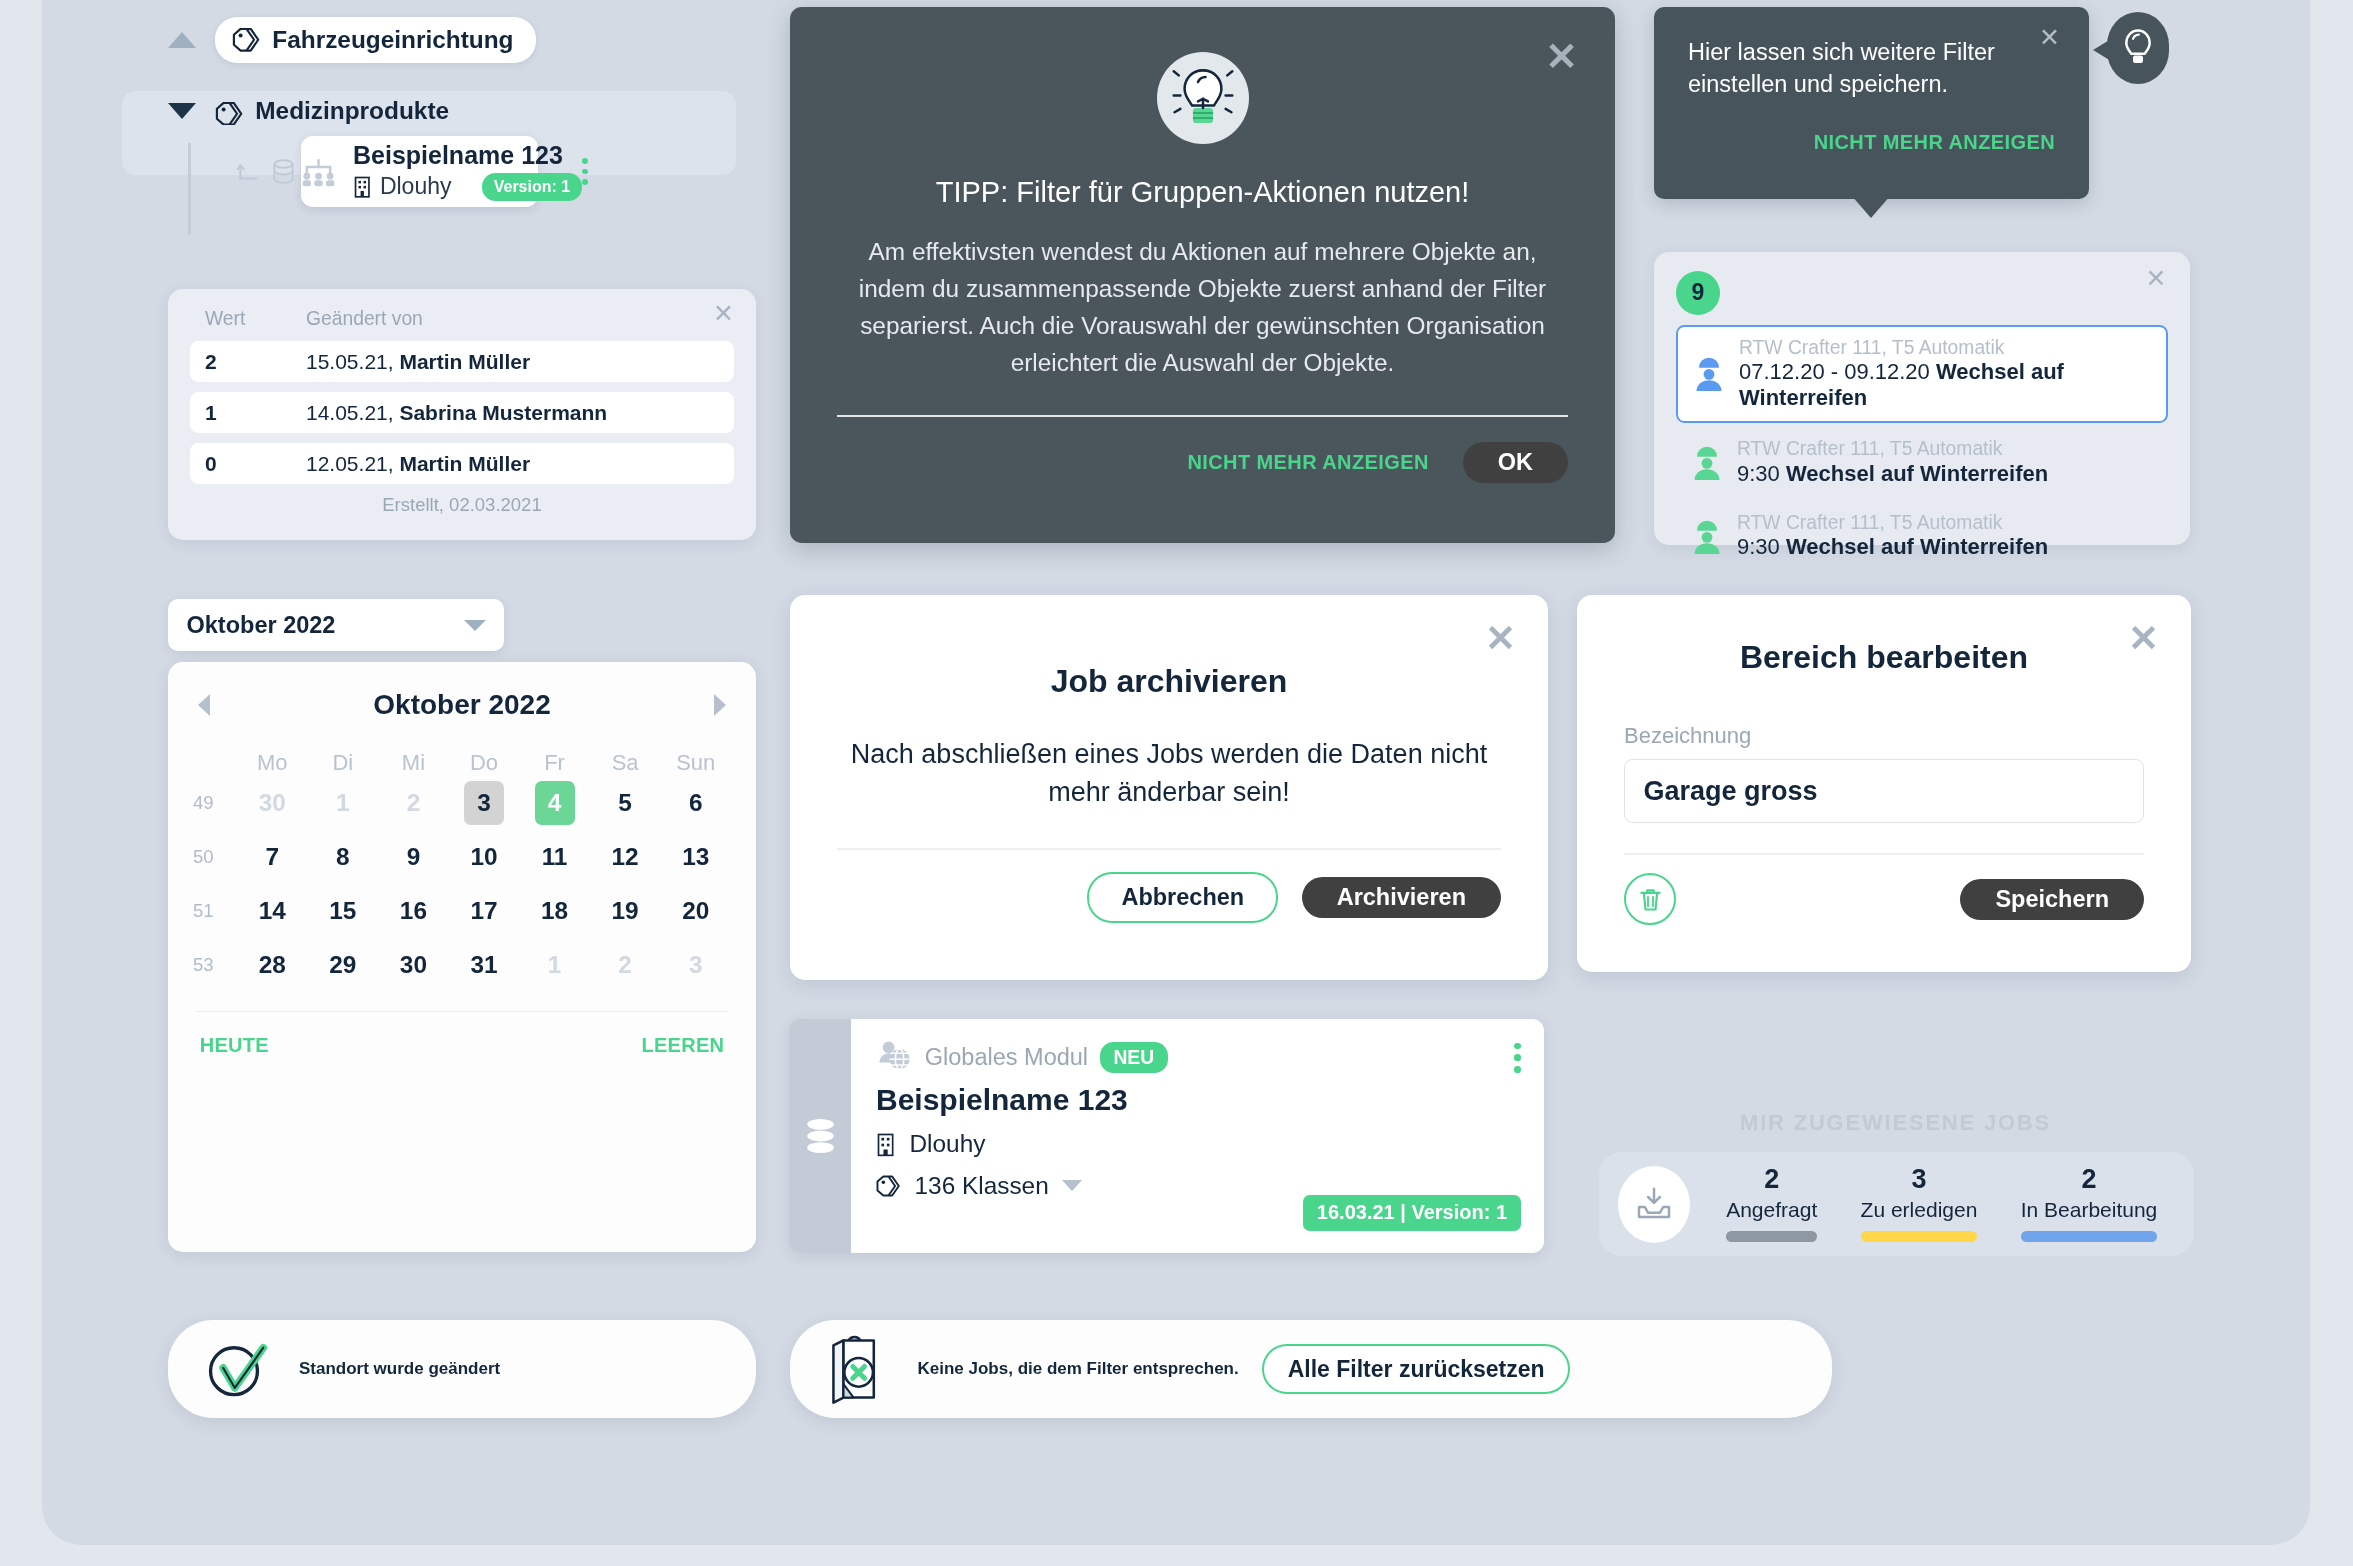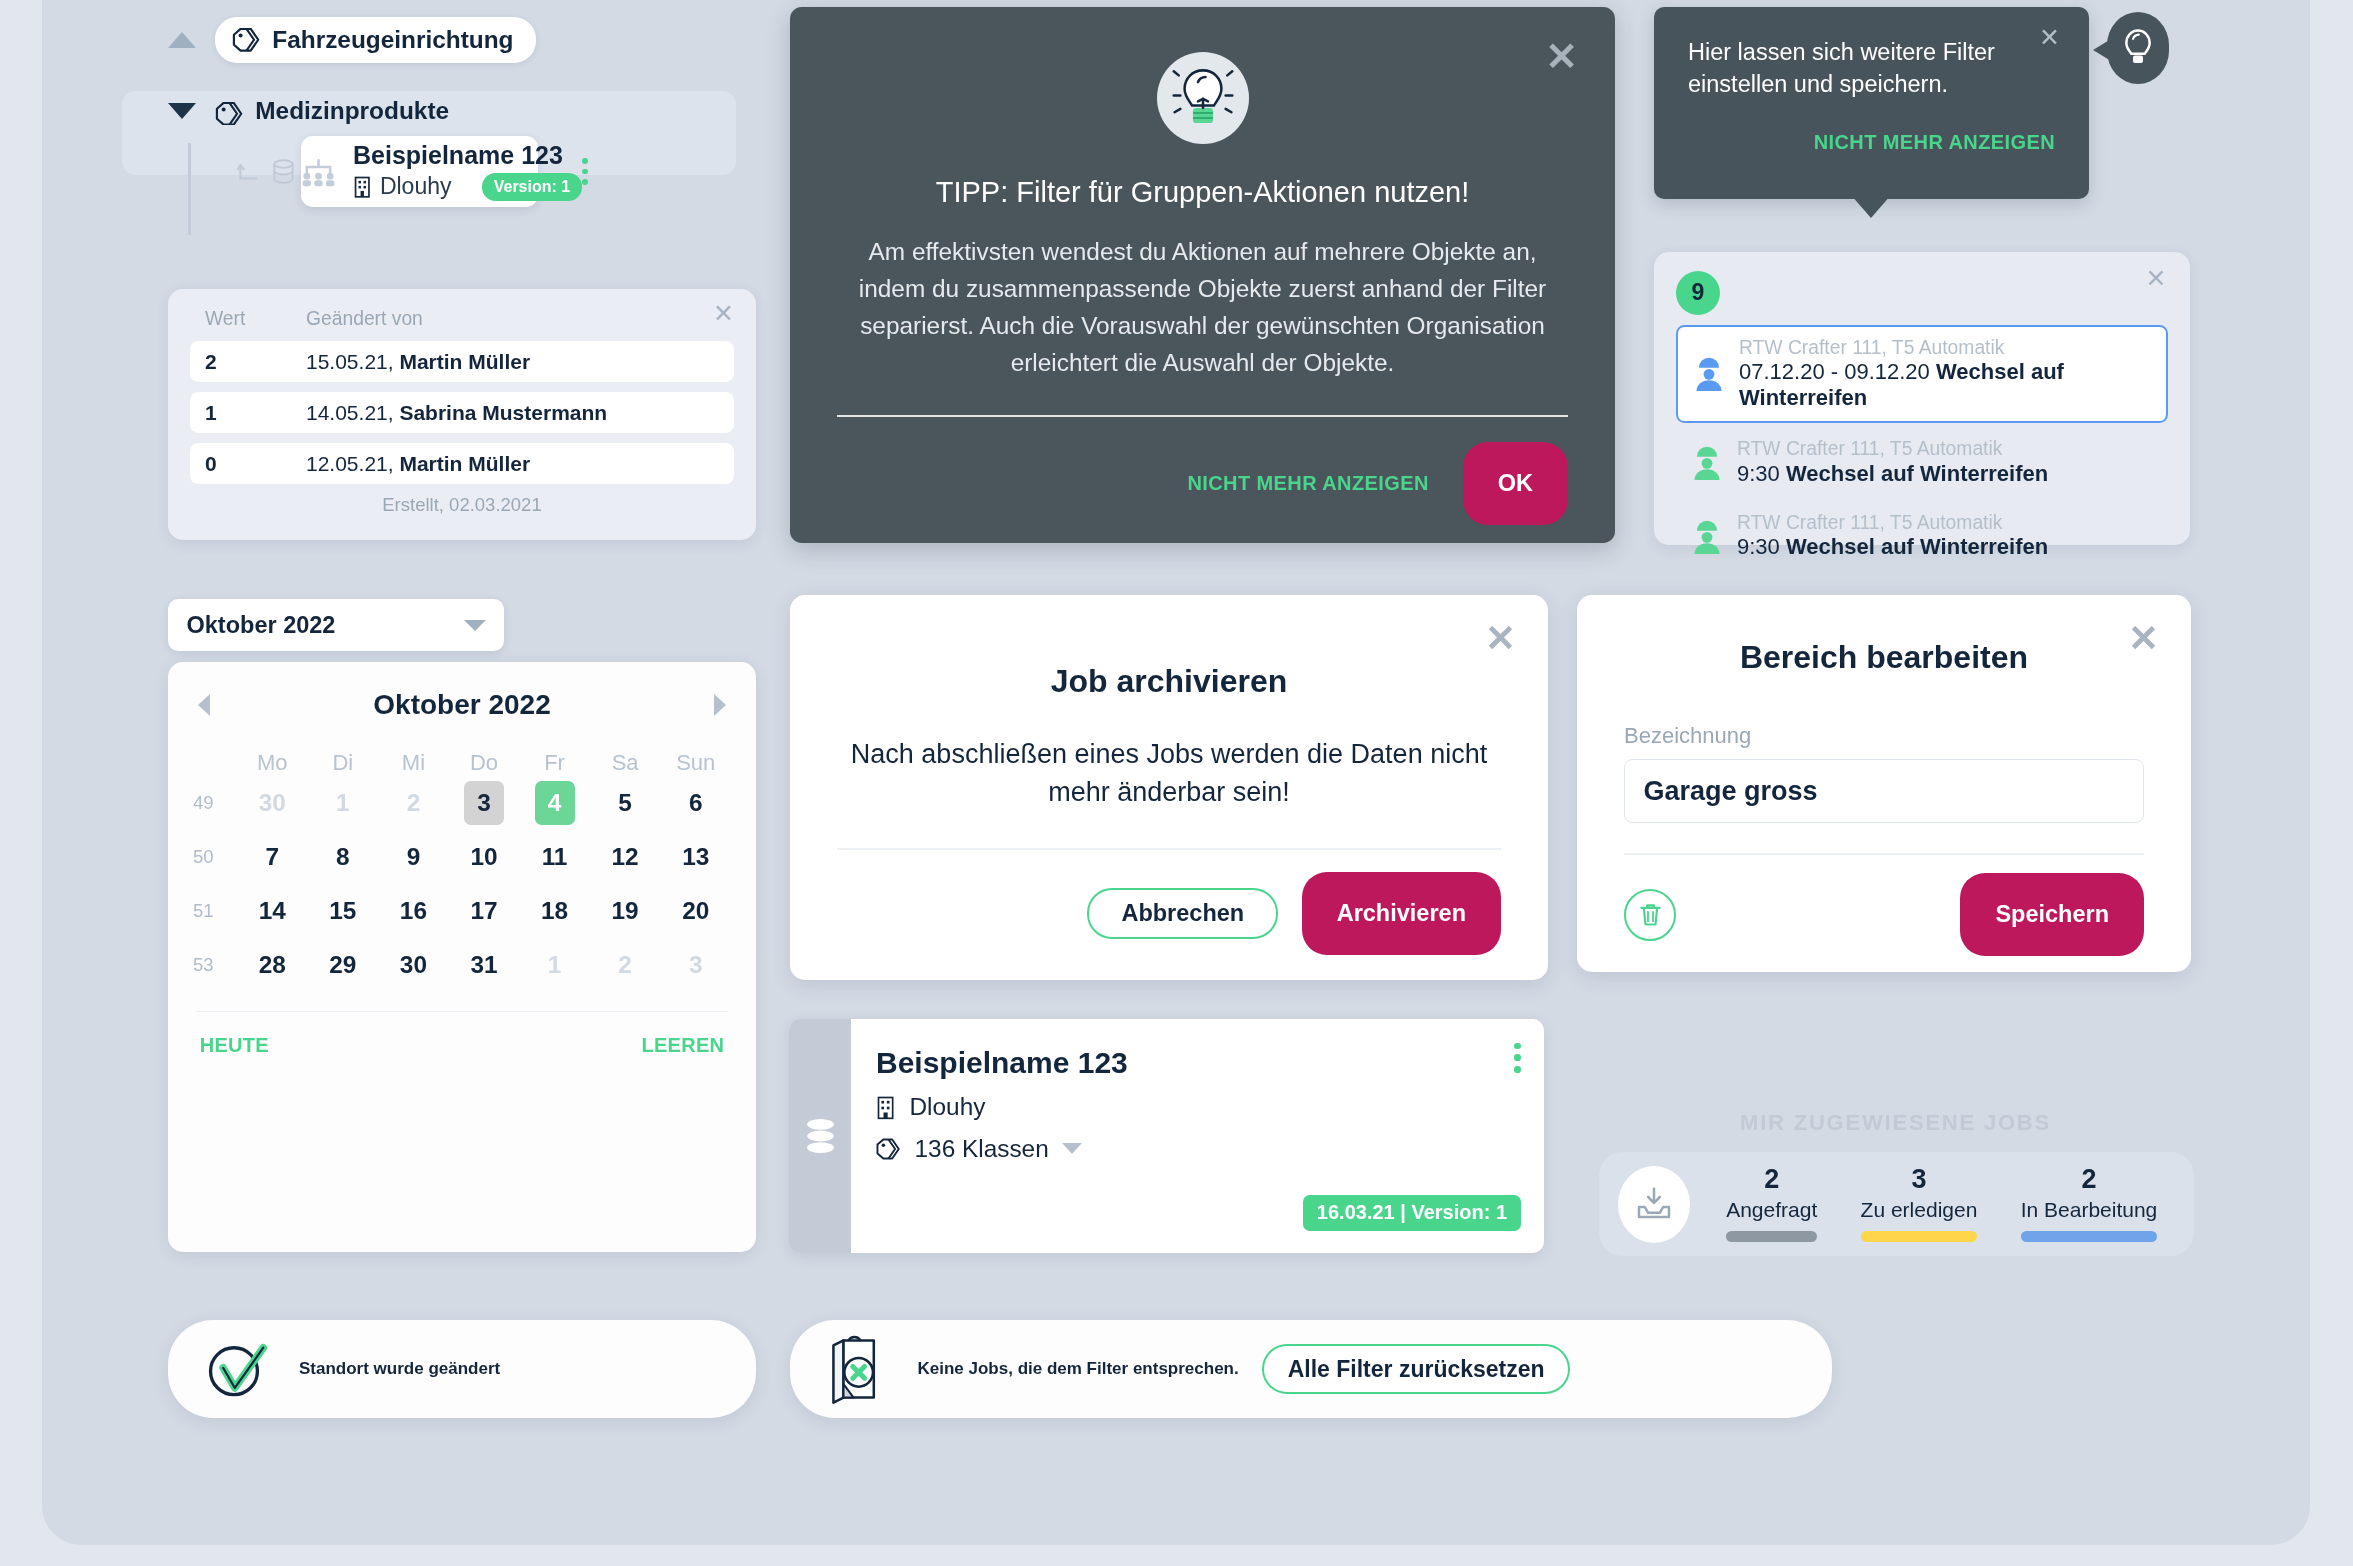--- a/index.html
+++ b/index.html
@@ -129,22 +129,22 @@
   .bulb-circle {
     width:92px;height:92px;border-radius:50%;background:#e3e8ec;margin: 11.8px auto 0 auto;
     display:flex;align-items:center;justify-content:center;
   }
   .tip-title { color:#fff; font-size:29px; font-weight:400; text-align:center; margin-top:32px;}
   .tip-body { color:#e6eaed; font-size:24.4px; line-height:1.52; text-align:center; margin-top:23.5px;}
   .tip-sep { height:1.7px; background:#fff; opacity:.85; margin-top:34px;}
   .tip-actions { display:flex; align-items:center; justify-content:flex-end; gap:34px; margin-top:25px;}
   .link-green { color:#4ad58d; font-size:20px; font-weight:700; letter-spacing:0.4px; cursor:pointer;}
   .btn-green {
-    background:#be185d; color:#fff; border:none; border-radius:25px;
-    padding: 28px 35px; font-size:23.5px; font-weight:700; cursor:pointer;
+    background:#404040; color:#fff; border:none; border-radius:25px;
+    padding: 7px 35px; font-size:23.5px; font-weight:700; cursor:pointer;
     font-family:"Liberation Sans",sans-serif;
   }
 
   
   .tipbubble {
     position:absolute; left:1654px; top:6.7px; width:435px; height:192px;
     background:#48545b; border-radius:10px; box-shadow:0 5px 17px rgba(30,45,60,.18);
     padding: 29px 34px;
   }
   .tipbubble .x { position:absolute; right:29px; top:18.5px; color:#b3bdc4; font-size:25px; cursor:pointer; line-height:1;}
@@ -561,20 +561,31 @@
         <ellipse cx="22" cy="24" rx="16" ry="6.5" fill="#fff"></ellipse>
         <ellipse cx="22" cy="38" rx="16" ry="6.5" fill="#fff"></ellipse>
       </svg>
     </div>
     <div class="mbody">
       <div class="mod-kebab">
           <i></i>
           <i></i>
           <i></i>
         </div>
+      <div class="mod-top">
+        <svg width="37" height="37" viewBox="0 0 44 44">
+          <circle cx="15" cy="10" r="7" fill="#c3ccd8"></circle>
+          <path d="M4 28 a11 11 0 0 1 22 0 Z" fill="#c3ccd8"></path>
+          <circle cx="28" cy="24" r="12" fill="#c3ccd8"></circle>
+          <ellipse cx="28" cy="24" rx="5" ry="12" fill="none" stroke="#fff" stroke-width="1.8"></ellipse>
+          <path d="M16 24 h24 M18 17 h20 M18 31 h20" stroke="#fff" stroke-width="1.8"></path>
+        </svg>
+        <span class="mod-global">Globales Modul</span>
+        <span class="badge-neu">NEU</span>
+      </div>
       <div class="mod-name">Beispielname 123</div>
       <div class="mod-line">
         <svg width="20" height="25" viewBox="0 0 24 30">
           <rect x="3" y="3" width="17" height="25" fill="none" stroke="#14263c" stroke-width="2"></rect>
           <rect x="6.5" y="7" width="3.2" height="3.2" fill="#14263c"></rect>
             <rect x="13" y="7" width="3.2" height="3.2" fill="#14263c"></rect>
           <rect x="6.5" y="14" width="3.2" height="3.2" fill="#14263c"></rect>
             <rect x="13" y="14" width="3.2" height="3.2" fill="#14263c"></rect>
           <rect x="9" y="21" width="5" height="7" fill="#14263c"></rect>
         </svg>

